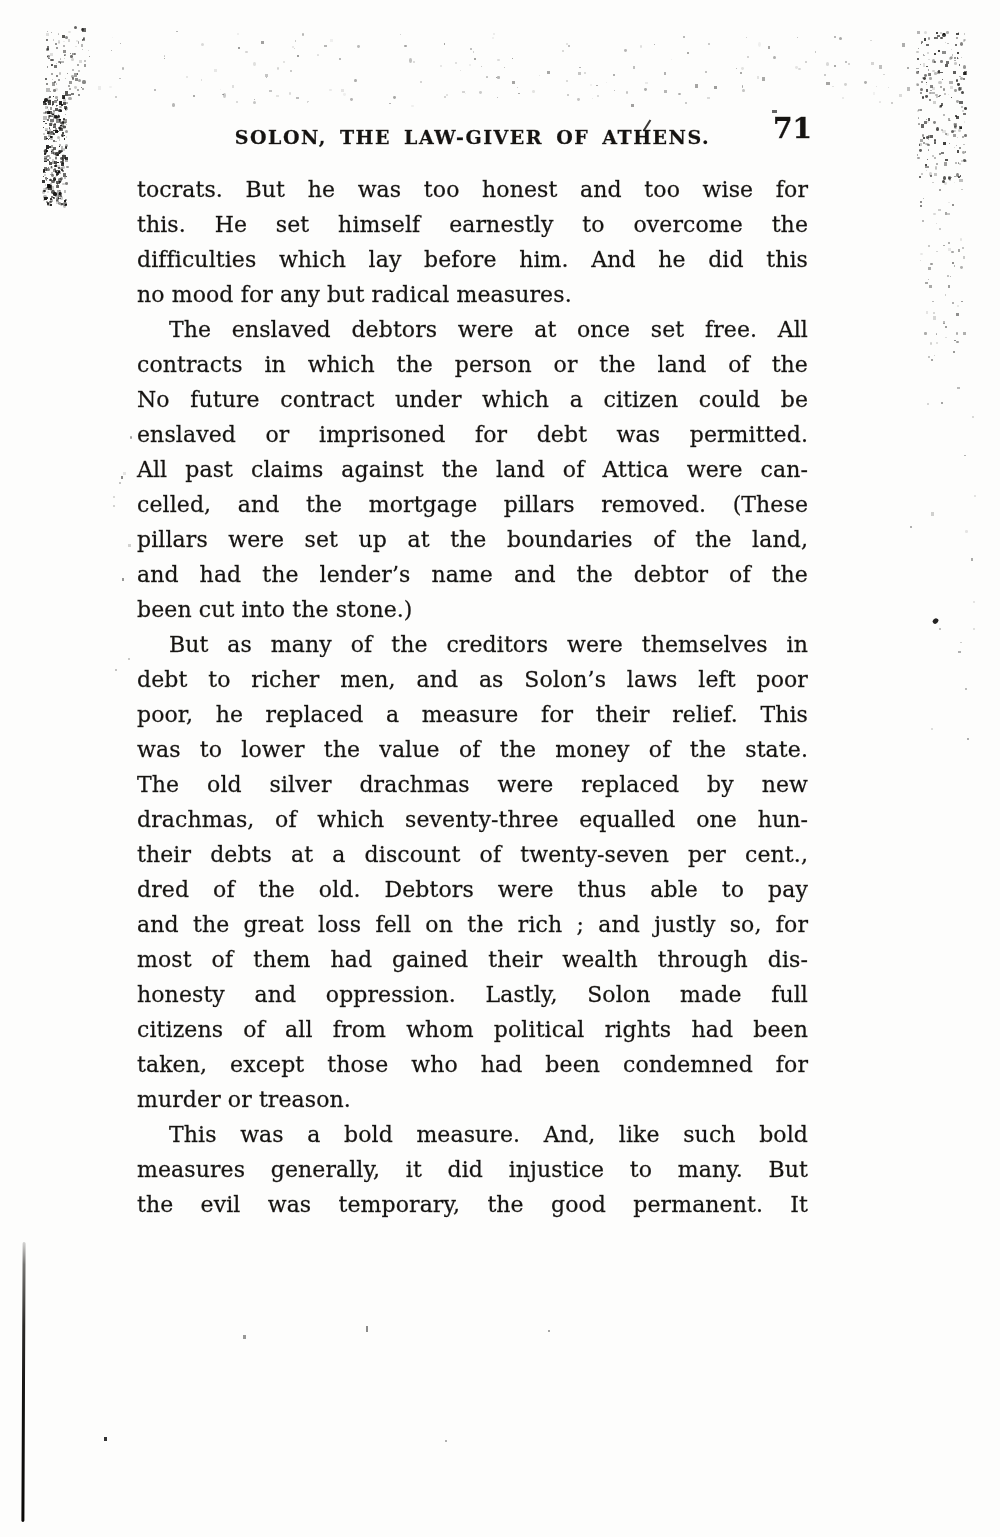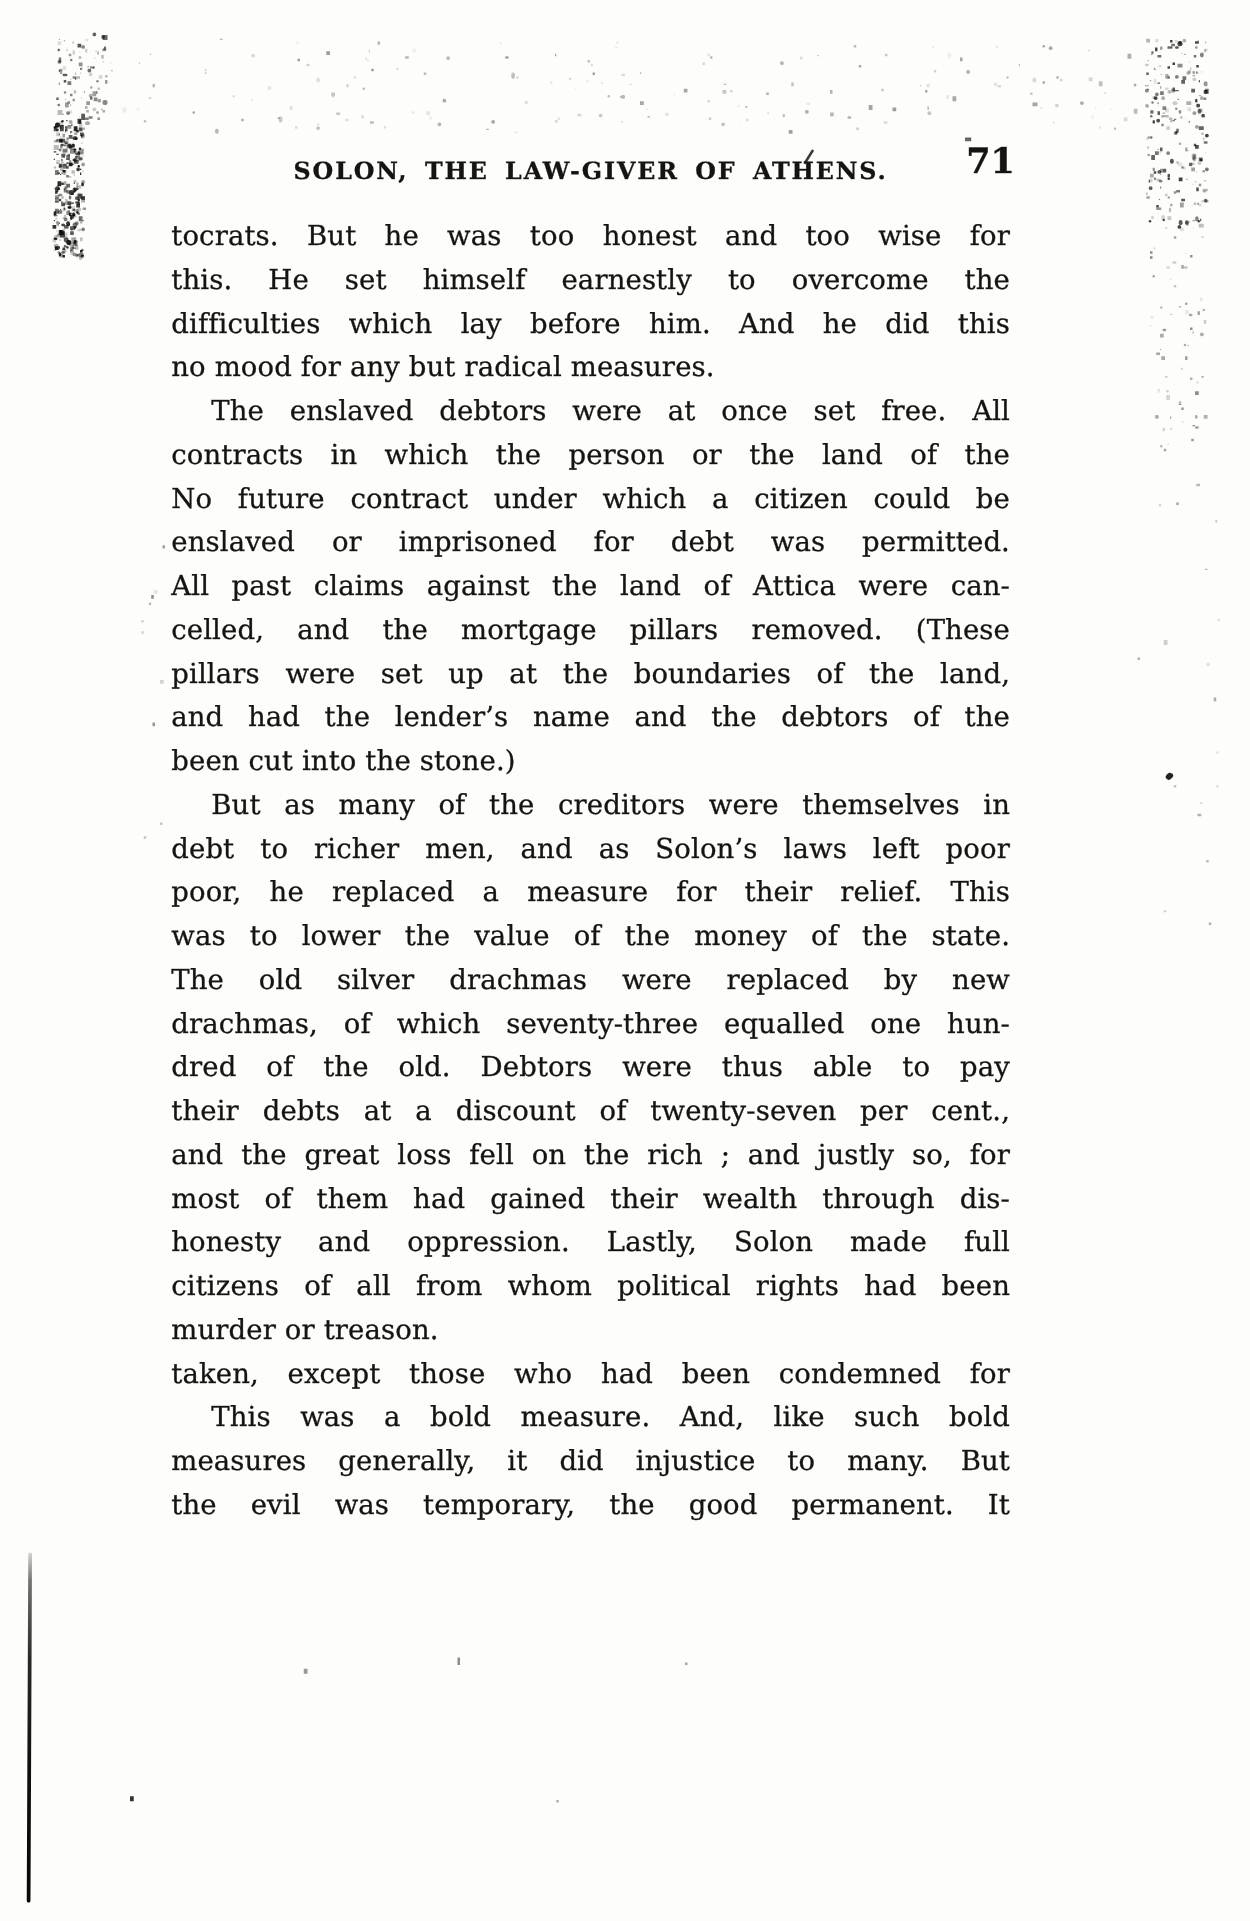--- a/index.html
+++ b/index.html
@@ -989,38 +989,38 @@
         <div class="line last">no mood for any but radical measures.</div>
       </div>
       <div class="para">
         <div class="line indent">The enslaved debtors were at once set free. All</div>
         <div class="line">contracts in which the person or the land of the</div>
         <div class="line">No future contract under which a citizen could be</div>
         <div class="line">enslaved or imprisoned for debt was permitted.</div>
         <div class="line">All past claims against the land of Attica were can-</div>
         <div class="line">celled, and the mortgage pillars removed. (These</div>
         <div class="line">pillars were set up at the boundaries of the land,</div>
-        <div class="line">and had the lender’s name and the debtors of the</div>
+        <div class="line">and had the lender’s name and the debtor of the</div>
         <div class="line last">been cut into the stone.)</div>
       </div>
       <div class="para">
         <div class="line indent">But as many of the creditors were themselves in</div>
         <div class="line">debt to richer men, and as Solon’s laws left poor</div>
         <div class="line">poor, he replaced a measure for their relief. This</div>
         <div class="line">was to lower the value of the money of the state.</div>
         <div class="line">The old silver drachmas were replaced by new</div>
         <div class="line">drachmas, of which seventy-three equalled one hun-</div>
+        <div class="line">their debts at a discount of twenty-seven per cent.,</div>
         <div class="line">dred of the old. Debtors were thus able to pay</div>
-        <div class="line">their debts at a discount of twenty-seven per cent.,</div>
         <div class="line">and the great loss fell on the rich ; and justly so, for</div>
         <div class="line">most of them had gained their wealth through dis-</div>
         <div class="line">honesty and oppression. Lastly, Solon made full</div>
         <div class="line">citizens of all from whom political rights had been</div>
+        <div class="line">taken, except those who had been condemned for</div>
         <div class="line last">murder or treason.</div>
-        <div class="line">taken, except those who had been condemned for</div>
       </div>
       <div class="para">
         <div class="line indent">This was a bold measure. And, like such bold</div>
         <div class="line">measures generally, it did injustice to many. But</div>
         <div class="line">the evil was temporary, the good permanent. It</div>
       </div>
     </div>
 
   <div class="spine-line"></div>
 

